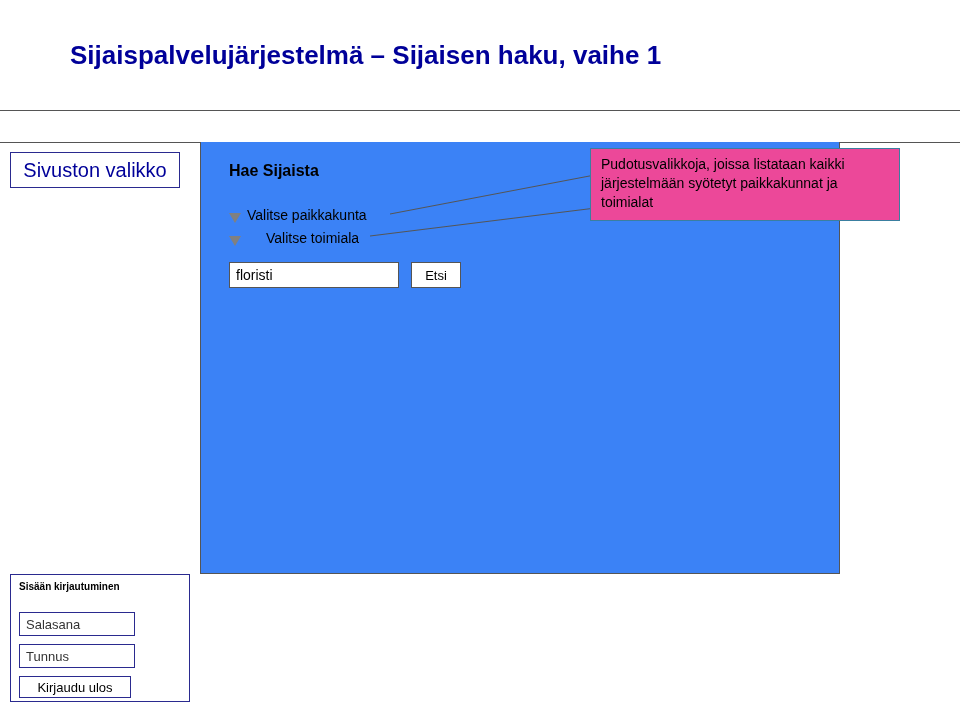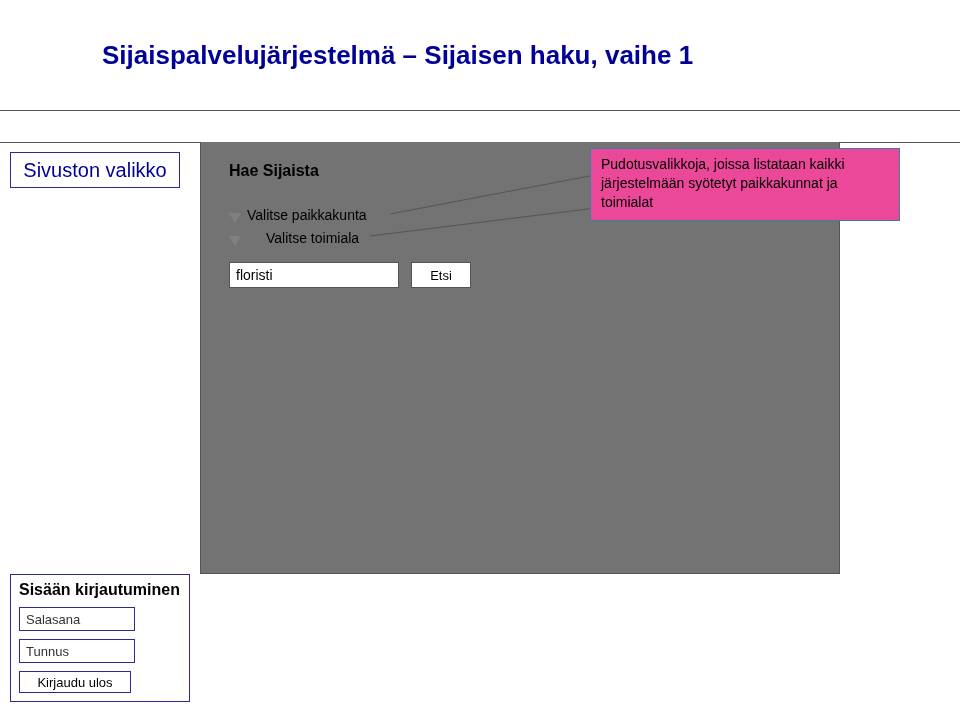--- a/index.html
+++ b/index.html
@@ -5,21 +5,20 @@
   * { box-sizing: border-box; margin: 0; padding: 0; }
   html, body { width: 960px; height: 720px; font-family: Arial, Helvetica, sans-serif; background: #fff; }
   body { position: relative; overflow: hidden; }
 
   .title {
     position: absolute;
     left: 70px; top: 40px;
     font-size: 26px;
     font-weight: bold;
     color: #000099;
-    margin-left: 32px;
   }
 
   
   .hr1 { position: absolute; left: 0; right: 0; top: 110px; height: 1px; background: #555; }
   .hr2 { position: absolute; left: 0; right: 0; top: 142px; height: 1px; background: #555; }
 
   
   .sidebar-box {
     position: absolute;
     left: 10px; top: 152px;
@@ -34,21 +33,21 @@
     z-index: 2;
   }
 
   
   .main-panel {
     position: absolute;
     left: 200px; top: 142px;
     width: 640px; height: 432px;
     border: 1px solid #555;
     border-top: none;
-    background: #737373;
+    background: #3b82f6;
   }
   .form-heading {
     position: absolute;
     left: 28px; top: 20px;
     font-size: 16px;
     font-weight: bold;
     color: #000;
   }
   .dd {
     position: absolute;
@@ -76,21 +75,21 @@
   .search-input {
     width: 170px; height: 26px;
     border: 1px solid #555;
     padding: 2px 6px;
     font-size: 14px;
     color: #000;
     background: #fff;
     display: flex; align-items: center;
   }
   .search-btn {
-    width: 60px; height: 26px;
+    width: 50px; height: 26px;
     border: 1px solid #555;
     margin-left: 12px;
     font-size: 13px;
     display: flex; align-items: center; justify-content: center;
     background: #fff;
     cursor: pointer;
   }
 
   
   .callout {
@@ -113,21 +112,21 @@
   .login-box {
     position: absolute;
     left: 10px; top: 574px;
     width: 180px; height: 128px;
     border: 1px solid #2a2a8f;
     background: #fff;
     padding: 6px 8px;
     font-size: 14px;
     color: #000;
   }
-  .login-title { font-weight: bold; font-size: 16px; margin-bottom: 8px; }
+  .login-title { font-weight: bold; font-size: 10px; margin-bottom: 20px; }
   .login-field {
     width: 116px; height: 24px;
     border: 1px solid #2a2a8f;
     margin-bottom: 8px;
     padding: 2px 6px;
     display: flex; align-items: center;
     font-size: 13px;
     color: #333;
     background: #fff;
   }

